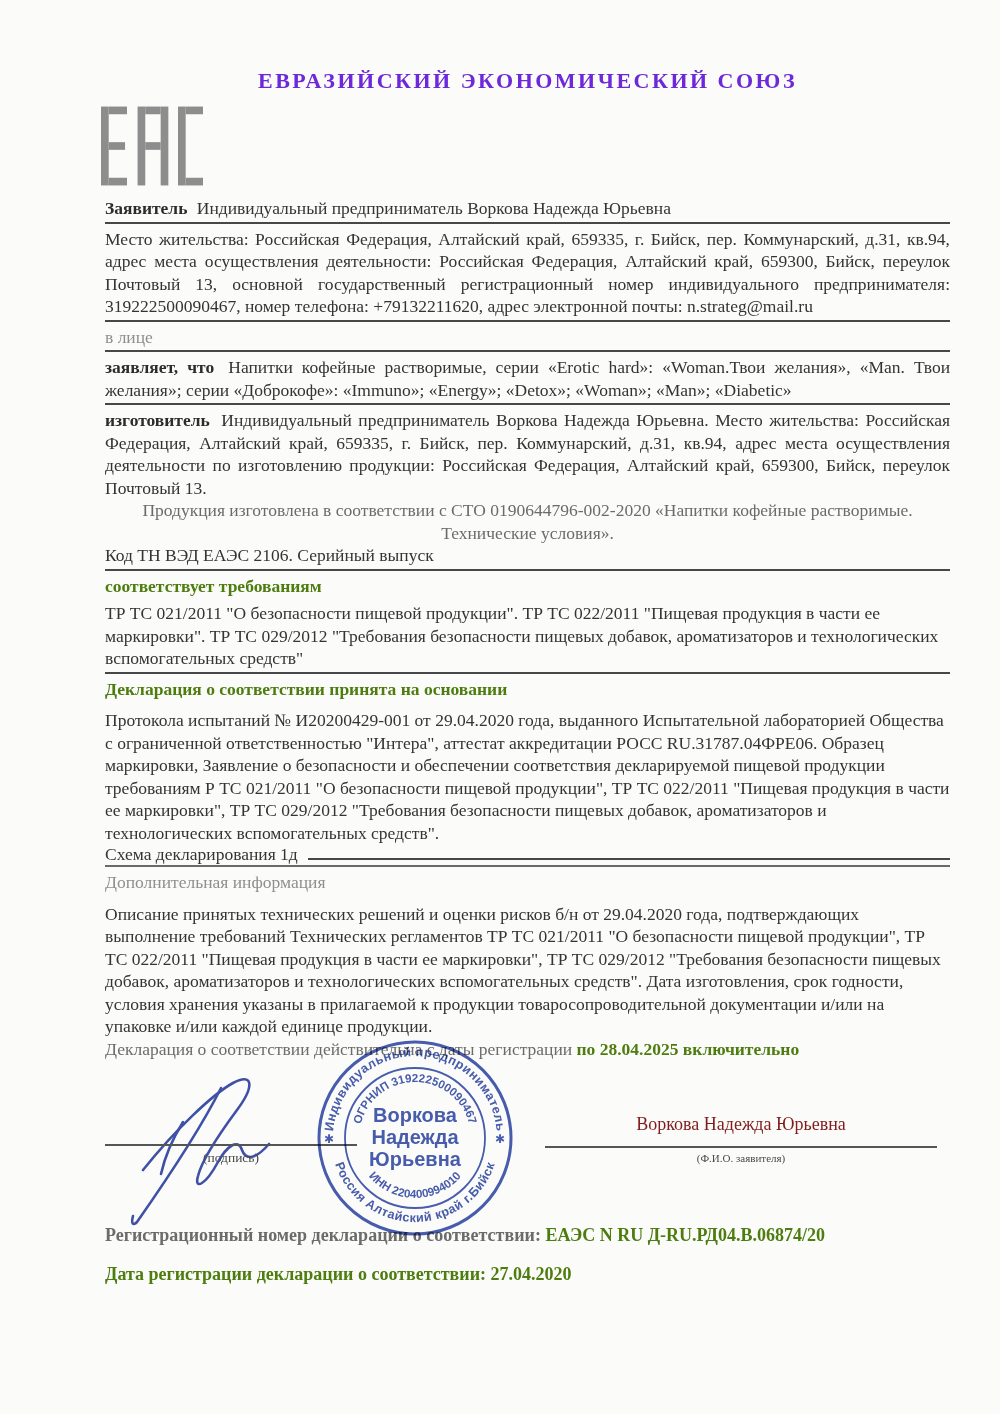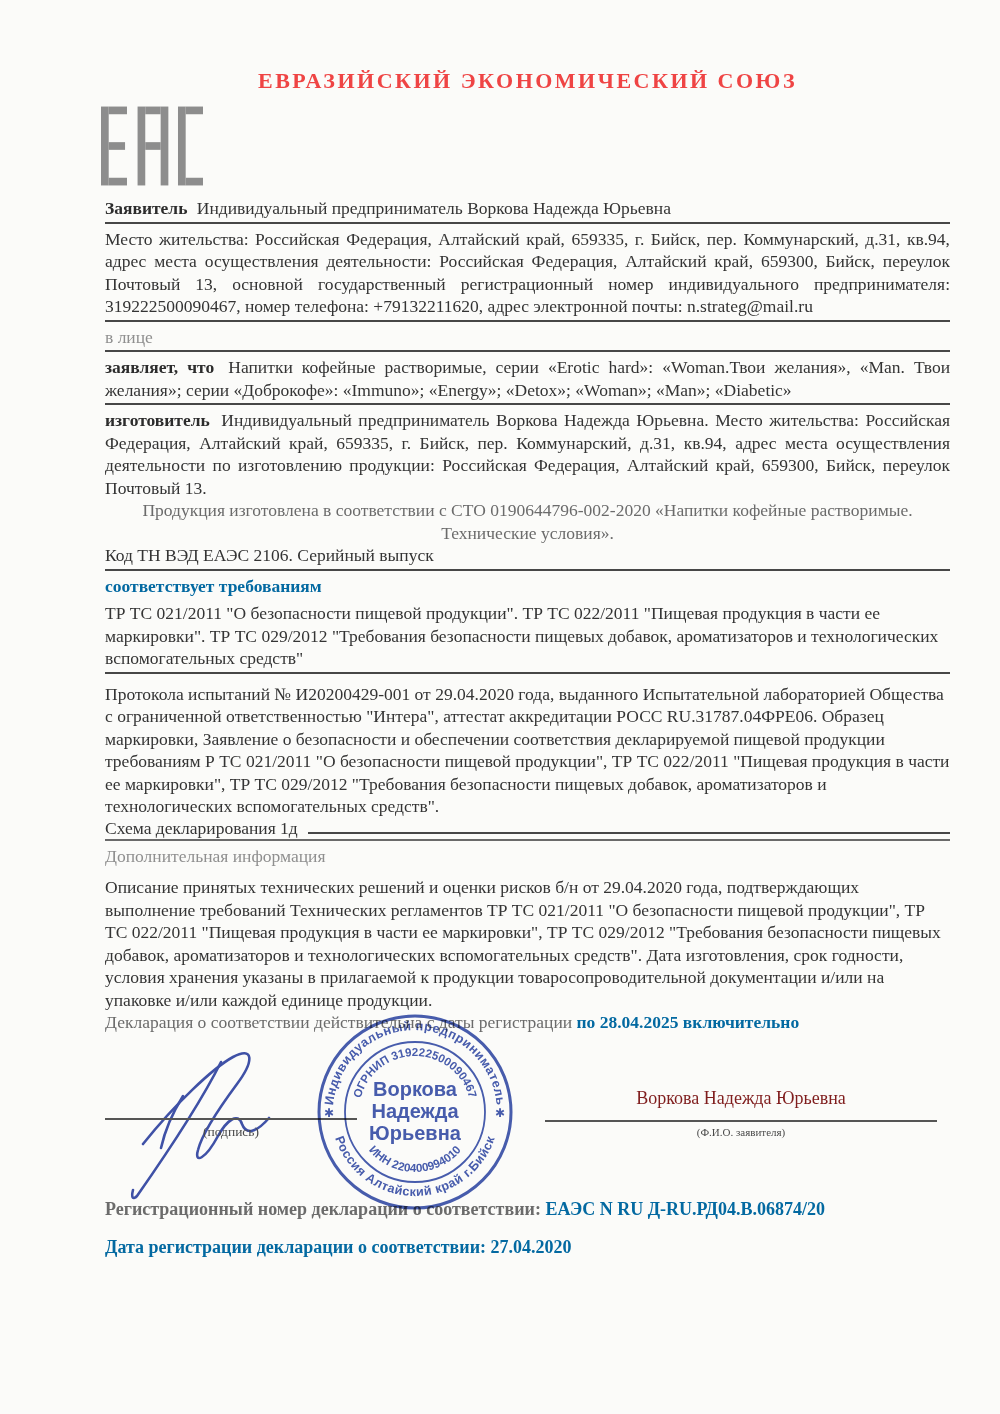--- a/index.html
+++ b/index.html
@@ -16,32 +16,32 @@
     width:1000px;height:1414px;
     padding:66px 50px 0 105px;
     position:relative;
   }
   .title{
     text-align:center;
     font-weight:bold;
     font-size:22px;
     letter-spacing:2.5px;
     line-height:29px;
-    color:#ef4444;
+    color:#6d28d9;
     margin:0;
   }
   .title-2{letter-spacing:3px;}
   .eac-logo{
     display:block;
     margin:10px 0 10px -4px;
   }
   p{margin:0;font-size:17.5px;line-height:22.5px;}
   .just{text-align:justify;}
   .lead{font-weight:bold;margin-right:5px;color:#2c2c2c;}
-  .bold{font-weight:bold;color:#0369a1;}
+  .bold{font-weight:bold;color:#4d7c0f;}
   .faint{color:#8f8f8f;}
   .semi-faint{color:#6b6b6b;text-align:center;}
   hr.rule{
     height:0;border:0;
     border-top:2px solid #474747;
     margin:2px 0 4px 0;
   }
   hr.rule.lite{border-top-color:#6a6a6a;}
   .scheme-row{display:flex;align-items:baseline;}
   .scheme-row .fill-line{flex:1;border-bottom:2px solid #474747;margin:0 0 5px 10px;}
@@ -134,20 +134,21 @@
   </p>
 
   <p class="just semi-faint">Продукция изготовлена в соответствии с СТО 0190644796-002-2020 «Напитки кофейные растворимые. Технические условия».</p>
   <p>Код ТН ВЭД ЕАЭС 2106. Серийный выпуск</p>
   <hr class="rule">
 
   <p class="bold">соответствует требованиям</p>
   <p class="gap-s">ТР ТС 021/2011 "О безопасности пищевой продукции". ТР ТС 022/2011 "Пищевая продукция в части ее маркировки". ТР ТС 029/2012 "Требования безопасности пищевых добавок, ароматизаторов и технологических вспомогательных средств"</p>
   <hr class="rule gap-s">
 
+  <p class="bold">Декларация о соответствии принята на основании</p>
   <p class="gap-m">Протокола испытаний № И20200429-001 от 29.04.2020 года, выданного Испытательной лабораторией Общества с ограниченной ответственностью "Интера", аттестат аккредитации РОСС RU.31787.04ФРЕ06. Образец маркировки, Заявление о безопасности и обеспечении соответствия декларируемой пищевой продукции требованиям Р ТС 021/2011 "О безопасности пищевой продукции", ТР ТС 022/2011 "Пищевая продукция в части ее маркировки", ТР ТС 029/2012 "Требования безопасности пищевых добавок, ароматизаторов и технологических вспомогательных средств".</p>
 
   <div class="scheme-row">
     <span style="font-size:17.5px;">Схема декларирования 1д</span>
     <span class="fill-line"></span>
   </div>
   <hr class="rule lite" style="margin-top:0;">
 
   <p class="faint">Дополнительная информация</p>
   <p class="gap-m">Описание принятых технических решений и оценки рисков б/н от 29.04.2020 года, подтверждающих выполнение требований Технических регламентов ТР ТС 021/2011 "О безопасности пищевой продукции", ТР ТС 022/2011 "Пищевая продукция в части ее маркировки", ТР ТС 029/2012 "Требования безопасности пищевых добавок, ароматизаторов и технологических вспомогательных средств". Дата изготовления, срок годности, условия хранения указаны в прилагаемой к продукции товаросопроводительной документации и/или на упаковке и/или каждой единице продукции.</p>

